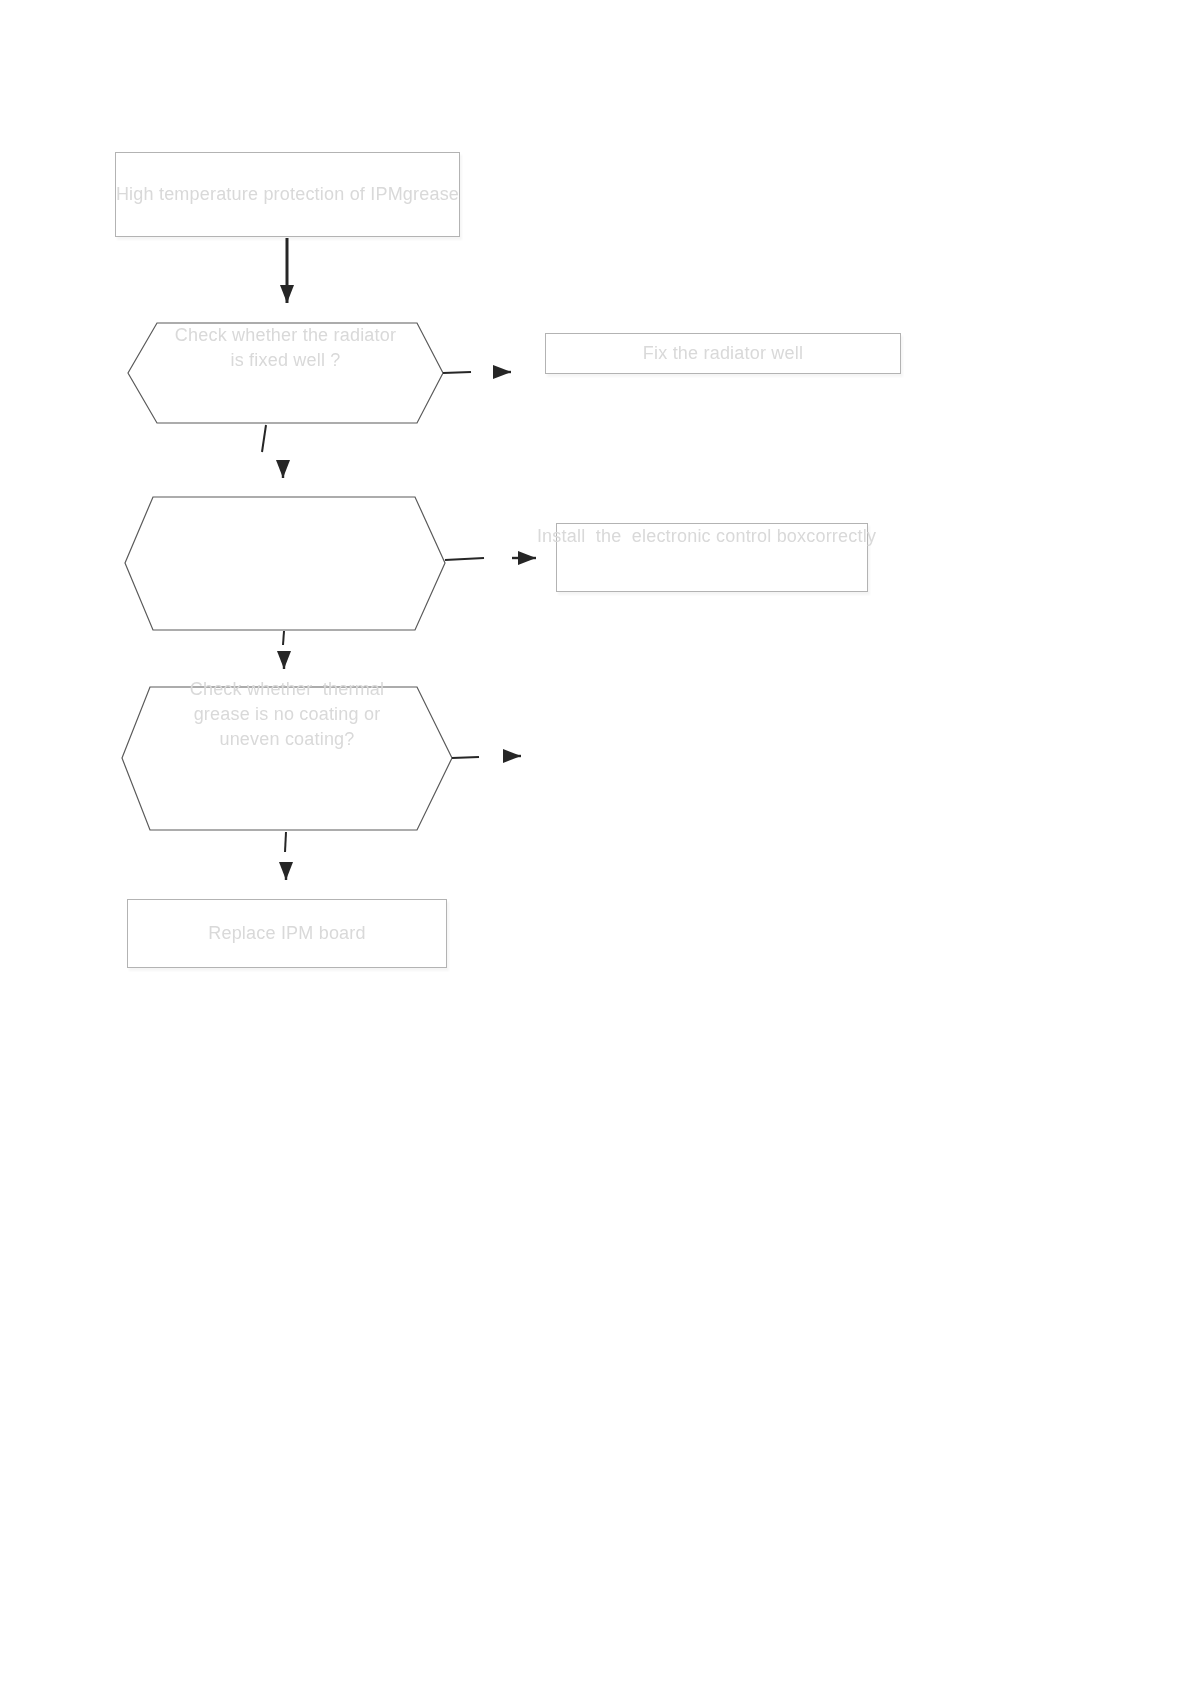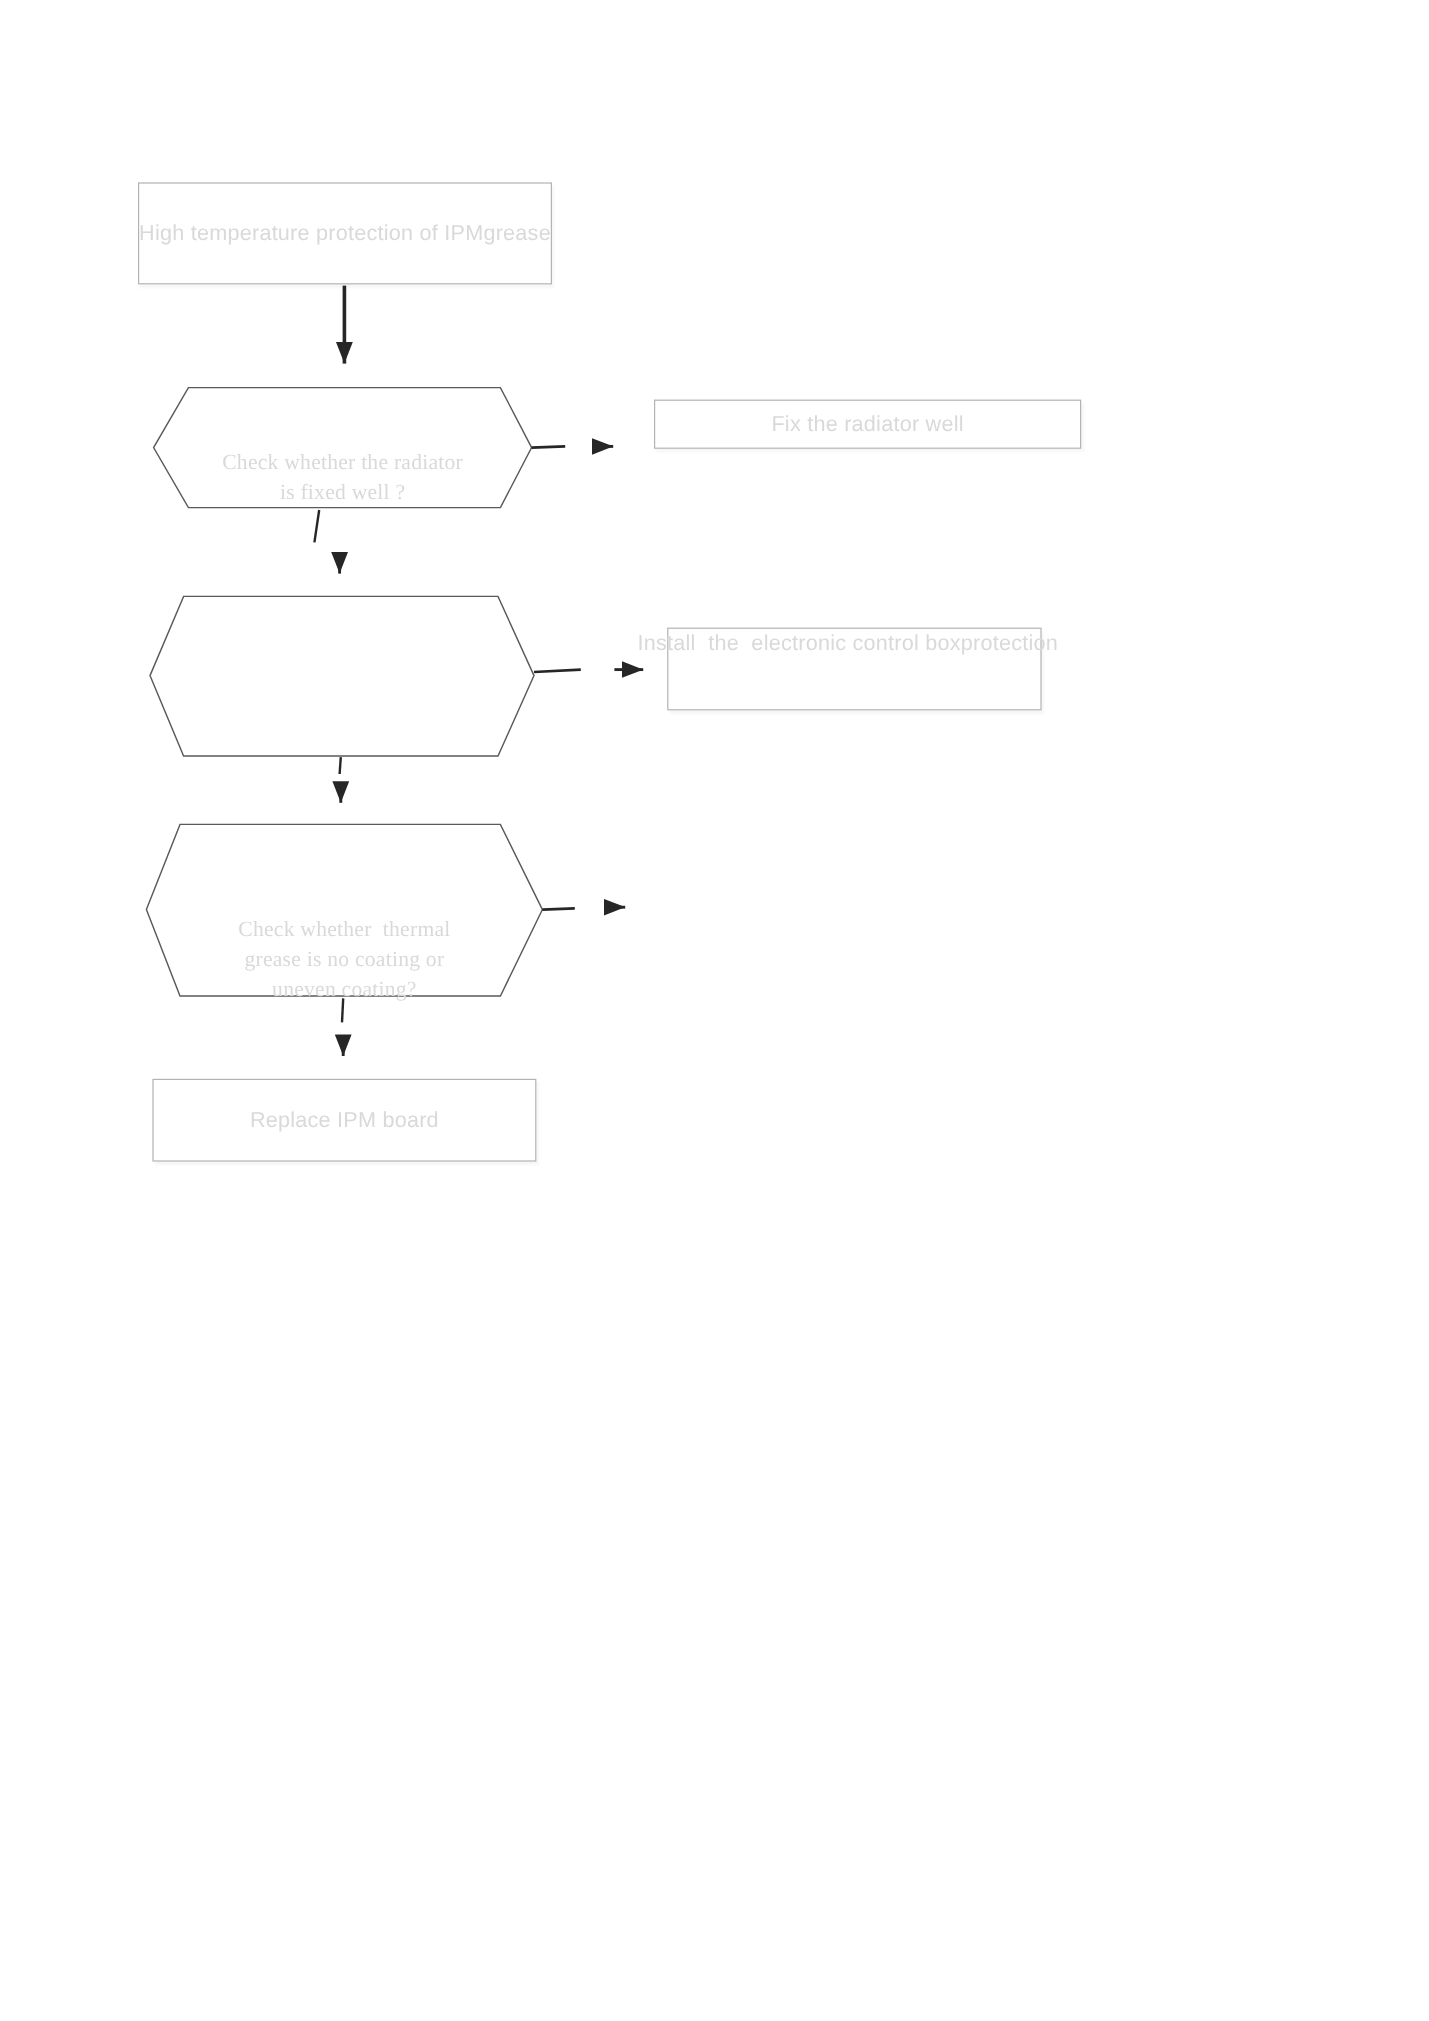--- a/index.html
+++ b/index.html
@@ -35,26 +35,25 @@
     align-items:center;justify-content:center;
     color:var(--text);
     font-size:18px;line-height:25px;
     letter-spacing:0.2px;
     text-align:center;
   }
   .node.left-align{align-items:flex-start;text-align:left;padding-left:7px;padding-right:18px;}
   .hextext{
     position:absolute;
     display:flex;flex-direction:column;
-    align-items:center;justify-content:flex-end;
+    align-items:center;justify-content:flex-start;
     color:var(--text);
     font-size:18px;line-height:25px;
     letter-spacing:0.2px;
     text-align:center;
-    font-family:Liberation Serif, serif;
   }
   .line{white-space:pre;}
 </style>
 </head>
 <body>
 
 <div class="canvas">
 
   <svg class="layer">
     <defs>
@@ -98,24 +97,24 @@
     <div class="line">is fixed well ?</div>
   </div>
 
   <div class="node" style="left:530px;top:333px;width:356px;height:41px;margin-left:15px;">
     <div class="line">Fix the radiator well</div>
   </div>
 
 
   <div class="node left-align" style="left:556px;top:523px;width:312px;height:69px;">
     <div class="line">Install  the  electronic control box</div>
-    <div class="line">protection</div>
+    <div class="line">correctly</div>
   </div>
 
-  <div class="hextext" style="left:122px;top:700px;width:330px;height:137px;">
+  <div class="hextext" style="left:122px;top:677px;width:330px;height:137px;">
     <div class="line">Check whether  thermal</div>
     <div class="line">grease is no coating or</div>
     <div class="line">uneven coating?</div>
   </div>
 
 
   <div class="node" style="left:127px;top:899px;width:320px;height:69px;">
     <div class="line">Replace IPM board</div>
   </div>
 

